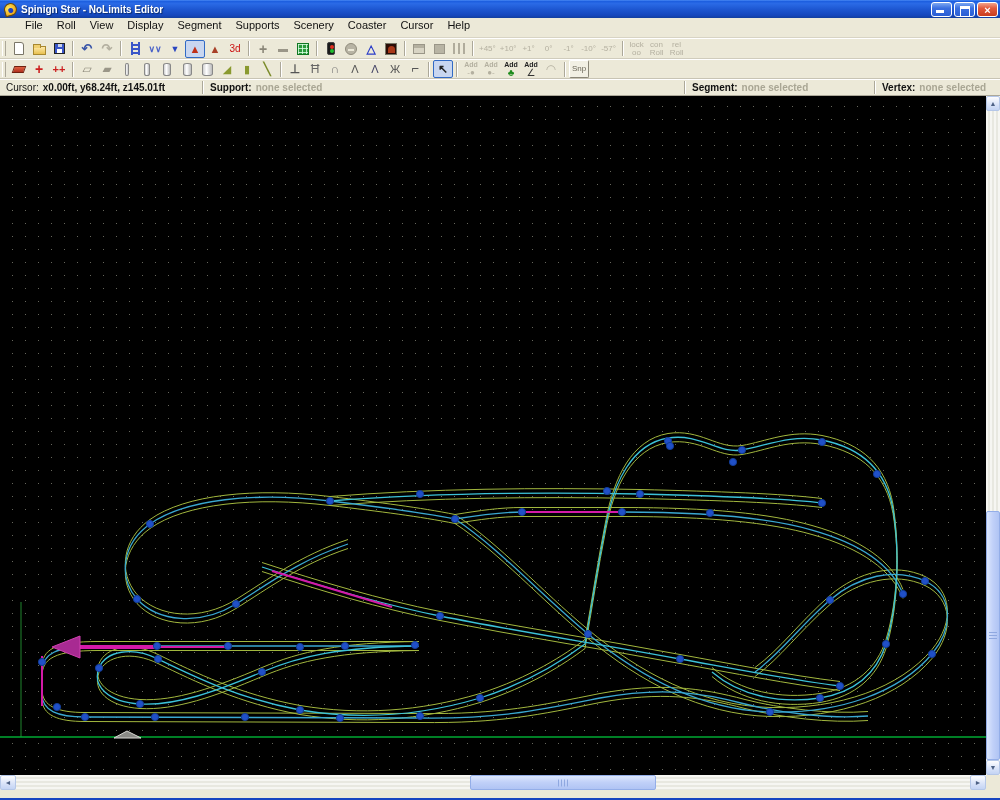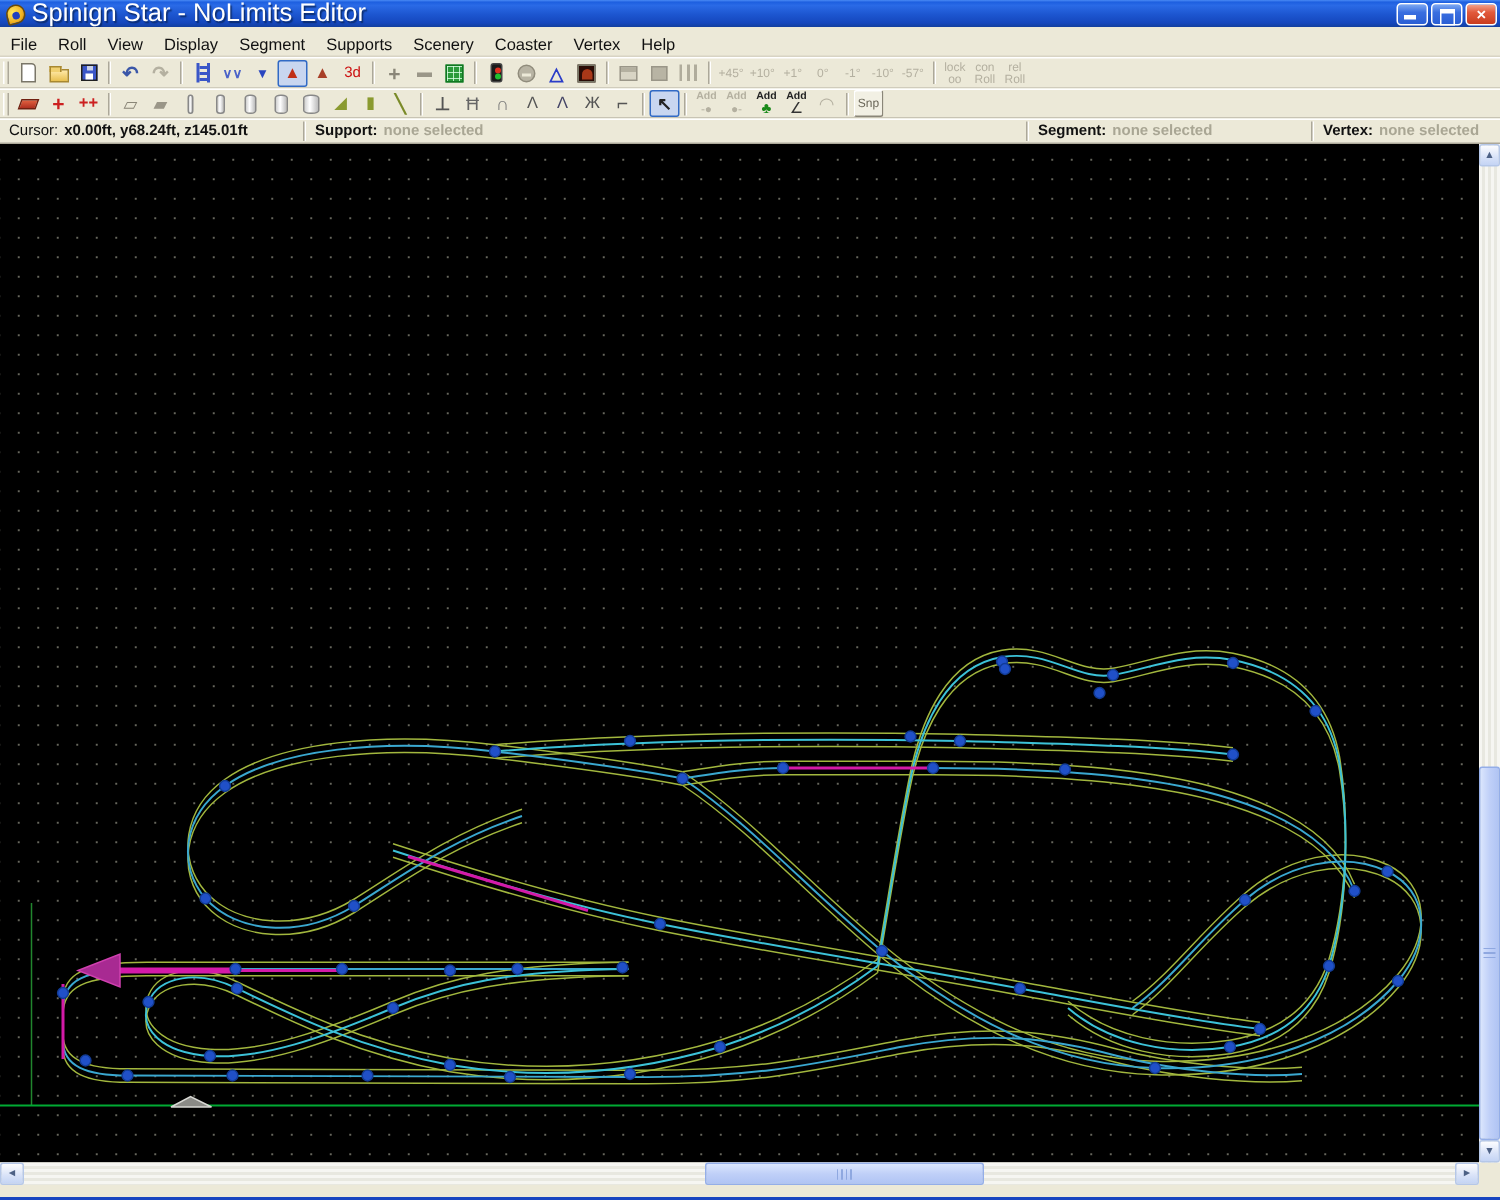--- a/index.html
+++ b/index.html
@@ -7,31 +7,31 @@
   body { font-family:"Liberation Sans", sans-serif; font-size:11px; }
   .window { width:1000px; height:800px; display:flex; flex-direction:column; background:#ece9d8; border-bottom:2px solid #1845c0; }
 
   
   .titlebar { height:18px; display:flex; align-items:center; padding:0 2px;
     background:linear-gradient(180deg,#4a8af4 0%,#1d5fe0 8%,#2a6ae6 20%,#1c55cf 55%,#1547bd 85%,#123f9e 100%); }
   .app-icon { width:13px; height:13px; margin:0 4px 0 2px; position:relative;
     background:radial-gradient(circle at 35% 35%, #ffe860, #f0b020 65%, #a87010);
     border-radius:50% 50% 50% 12%; transform:rotate(-15deg); border:1px solid #6a4a08; }
   .app-icon::after { content:""; position:absolute; left:3px; top:4px; width:5px; height:5px; background:#2040c0; border-radius:50%; }
-  .title-text { color:#fff; font-weight:normal; font-size:17px; text-shadow:1px 1px 1px #0a2a6a; flex:1; }
+  .title-text { color:#fff; font-weight:bold; font-size:10px; text-shadow:1px 1px 1px #0a2a6a; flex:1; }
   .winbtns { display:flex; gap:2px; }
   .winbtn { width:21px; height:15px; border-radius:3px; border:1px solid #fff;
     background:linear-gradient(180deg,#7da8f2,#3a6fe0 40%,#2a5ed4); position:relative; cursor:default; }
   .winbtn.close { background:linear-gradient(180deg,#f2a38c,#e25a3c 40%,#c93c1e); }
   .winbtn.min::after { content:""; position:absolute; left:4px; bottom:3px; width:8px; height:3px; background:#fff; }
   .winbtn.restore::after { content:""; position:absolute; left:5px; top:3px; width:8px; height:7px; border:1px solid #fff; border-top:3px solid #fff; background:transparent; }
   .winbtn.close span { position:absolute; left:0; top:0; width:100%; height:100%; color:#fff; font-weight:bold; font-size:11px; line-height:14px; text-align:center; }
 
   
-  .menubar { height:20px; display:flex; align-items:flex-end; background:#ece9d8; border-bottom:1px solid #d8d4c4; padding-left:0; }
+  .menubar { height:20px; display:flex; align-items:flex-start; background:#ece9d8; border-bottom:1px solid #d8d4c4; padding-left:18px; }
   .menu-item { padding:1px 7px; color:#111; cursor:default; }
 
   
   .toolbar { display:flex; align-items:center; background:#ece9d8; border-top:1px solid #fff; }
   .toolbar1 { height:21px; border-bottom:1px solid #d0ccbc; }
   .toolbar2 { height:20px; border-bottom:1px solid #c8c4b4; }
   .tgrip { width:4px; height:15px; margin:0 3px 0 2px; border-left:1px solid #fff; border-right:1px solid #aca899; }
   .tsep { width:2px; height:15px; margin:0 3px; border-left:1px solid #aca899; border-right:1px solid #fff; }
   .tbtn { min-width:20px; height:18px; display:flex; flex-direction:column; align-items:center; justify-content:center;
     border:1px solid transparent; border-radius:2px; cursor:default; padding:0 1px; }
@@ -132,21 +132,21 @@
 
   <div class="menubar" id="menubar">
       <div class="menu-item">File</div>
       <div class="menu-item">Roll</div>
       <div class="menu-item">View</div>
       <div class="menu-item">Display</div>
       <div class="menu-item">Segment</div>
       <div class="menu-item">Supports</div>
       <div class="menu-item">Scenery</div>
       <div class="menu-item">Coaster</div>
-      <div class="menu-item">Vertex</div>
+      <div class="menu-item">Cursor</div>
       <div class="menu-item">Help</div>
     </div>
 
   <div class="toolbar toolbar1" id="toolbar1">
       <span class="tgrip"></span>
       <div class="tbtn">
         <div class="icon-page"></div>
       </div>
       <div class="tbtn">
         <div class="icon-folder"></div>

